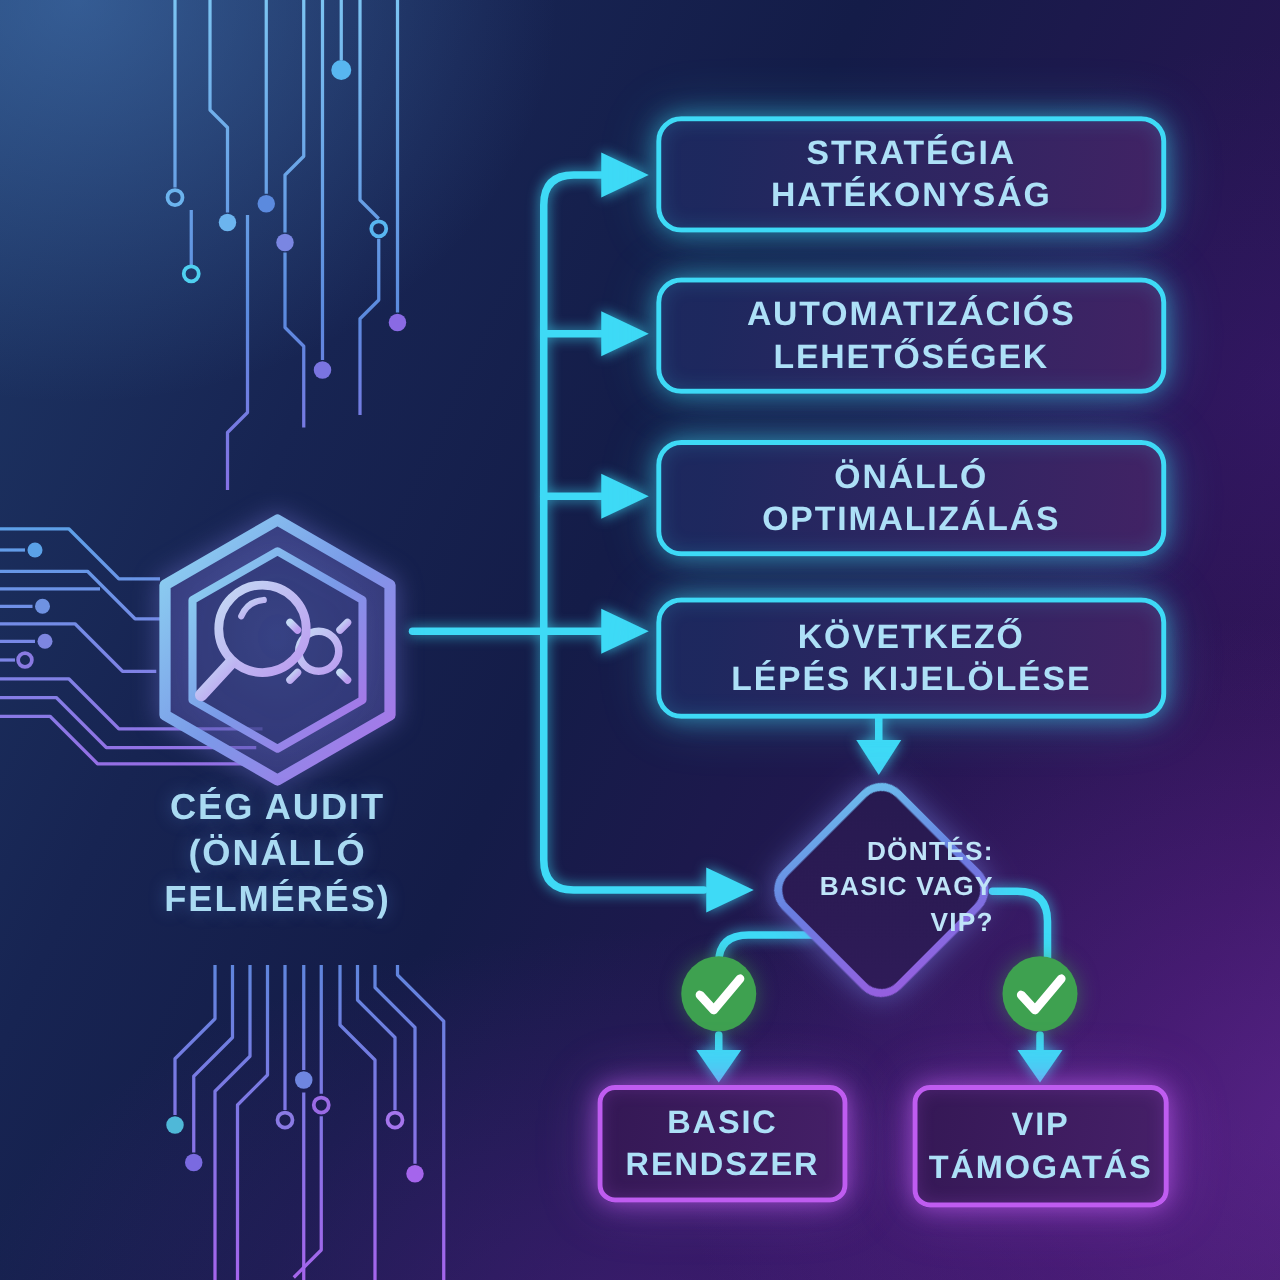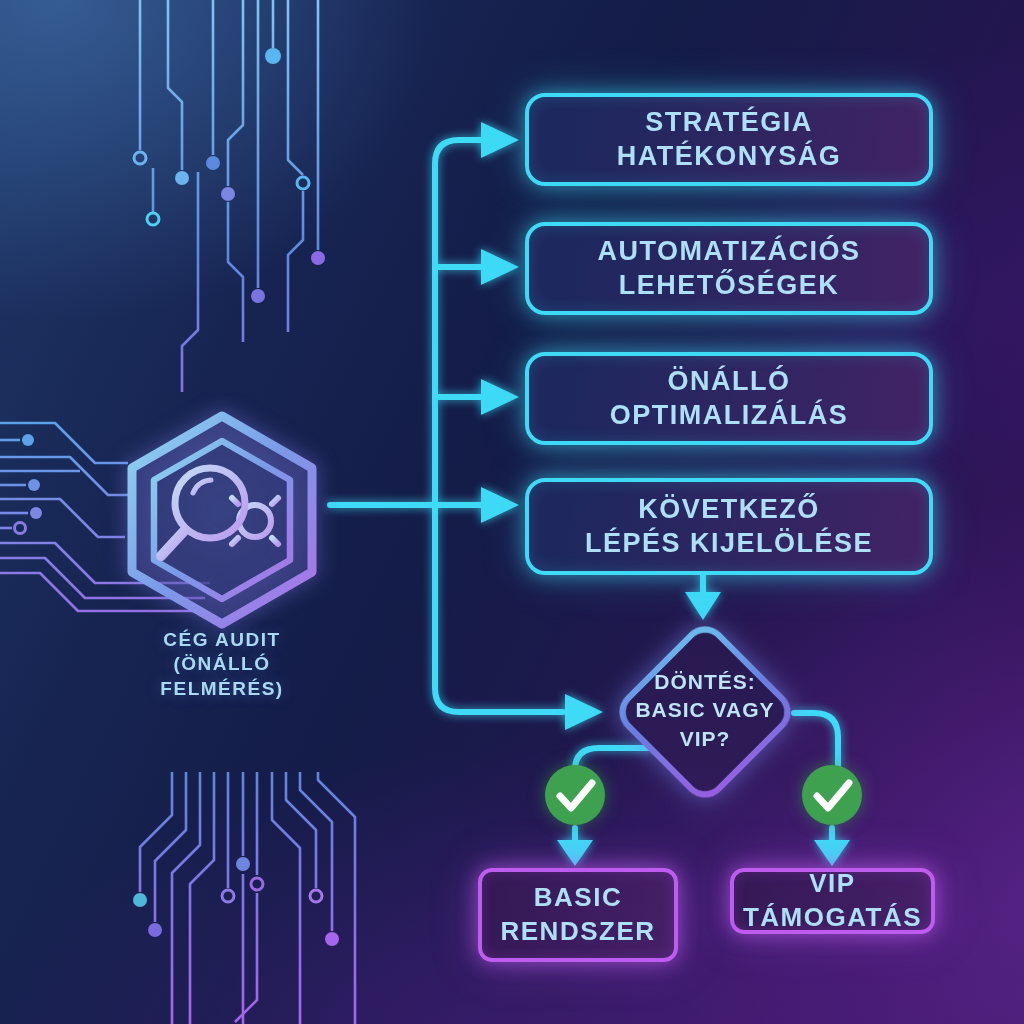--- a/index.html
+++ b/index.html
@@ -37,25 +37,25 @@
     transform:rotate(45deg);border-radius:22px;
     background:linear-gradient(115deg,#6cc2ee 0%,#687ee0 45%,#9a5ce0 100%);
     filter:drop-shadow(0 0 12px rgba(124,140,238,0.55));
   }
   .diamond-inner{
     position:absolute;left:6px;top:6px;right:6px;bottom:6px;border-radius:17px;
     background:linear-gradient(135deg,#271a50,#2f1b58);
   }
   .diamond-label{
     position:absolute;left:615px;top:668px;width:180px;
-    font-size:21px;letter-spacing:1px;line-height:1.35;color:#bfe4f8;
+    font-size:21px;letter-spacing:1px;line-height:1.35;color:#bfe4f8;text-align:right;
   }
   .source-label{
     position:absolute;left:82px;top:628px;width:280px;
-    font-size:19px;letter-spacing:1.5px;line-height:1.28;color:#a9daf2;
+    font-size:29px;letter-spacing:1.5px;line-height:1.28;color:#a9daf2;
     text-shadow:0 0 14px rgba(90,140,220,0.45);
   }
 </style>
 </head>
 <body>
 
 <div class="canvas">
 
   <svg class="circuits" width="1024" height="1024" viewBox="0 0 1024 1024">
     <defs>
@@ -243,18 +243,18 @@
     <g filter="drop-shadow(0 0 8px rgba(62,161,80,0.5))">
       <circle cx="832" cy="795" r="30" fill="#3ea150"></circle>
       <path d="M817 796 L828 808 L849 783" stroke="#ffffff" stroke-width="7" fill="none" stroke-linecap="round" stroke-linejoin="round"></path>
     </g>
   </svg>
 
   <div class="nodebox purplebox" style="left:478px;top:868px;width:200px;height:94px;">
     <div class="lbl">BASIC
 RENDSZER</div>
   </div>
-  <div class="nodebox purplebox" style="left:730px;top:868px;width:205px;height:66px;">
+  <div class="nodebox purplebox" style="left:730px;top:868px;width:205px;height:98px;">
     <div class="lbl">VIP
 TÁMOGATÁS</div>
   </div>
 
 </div>
 
 </body></html>

